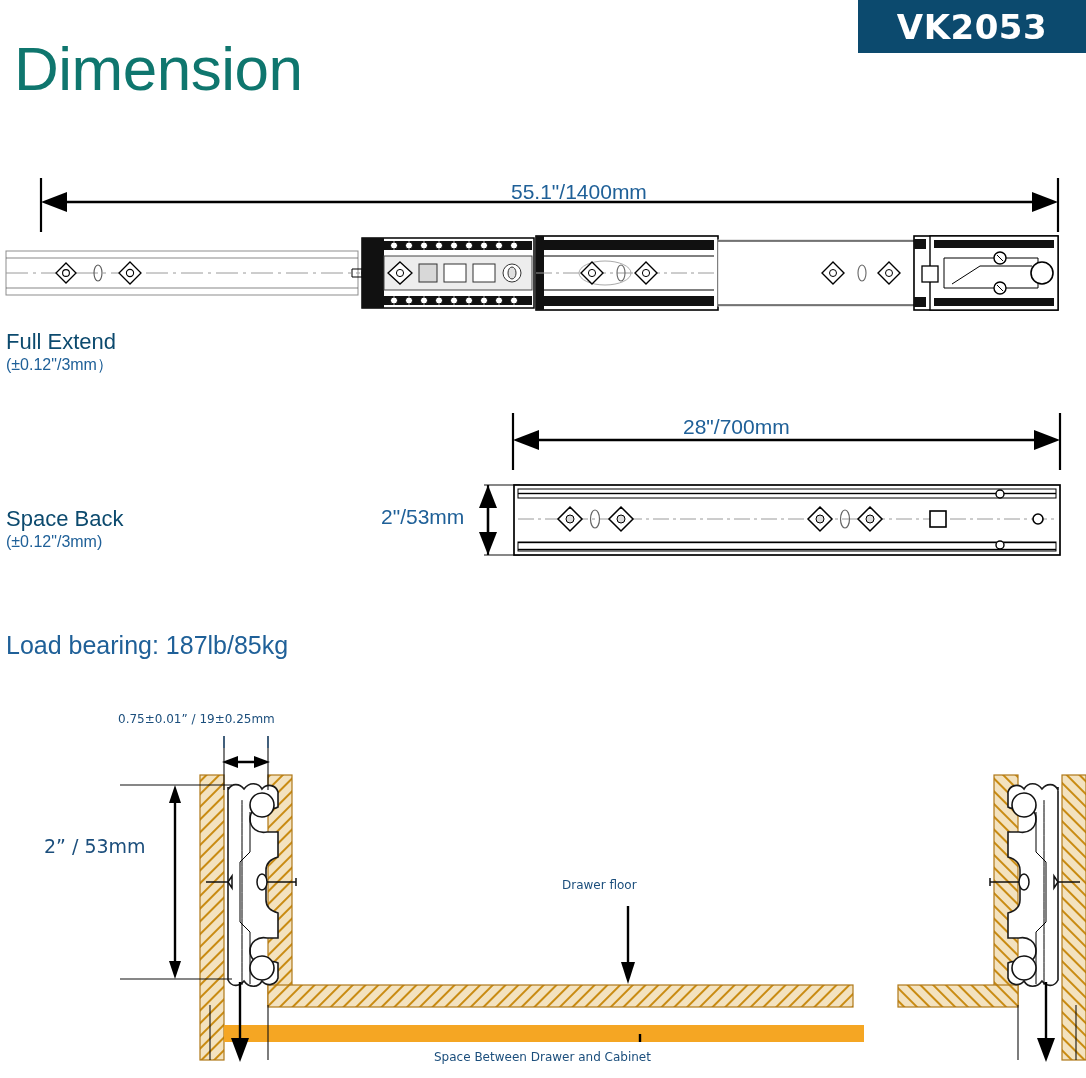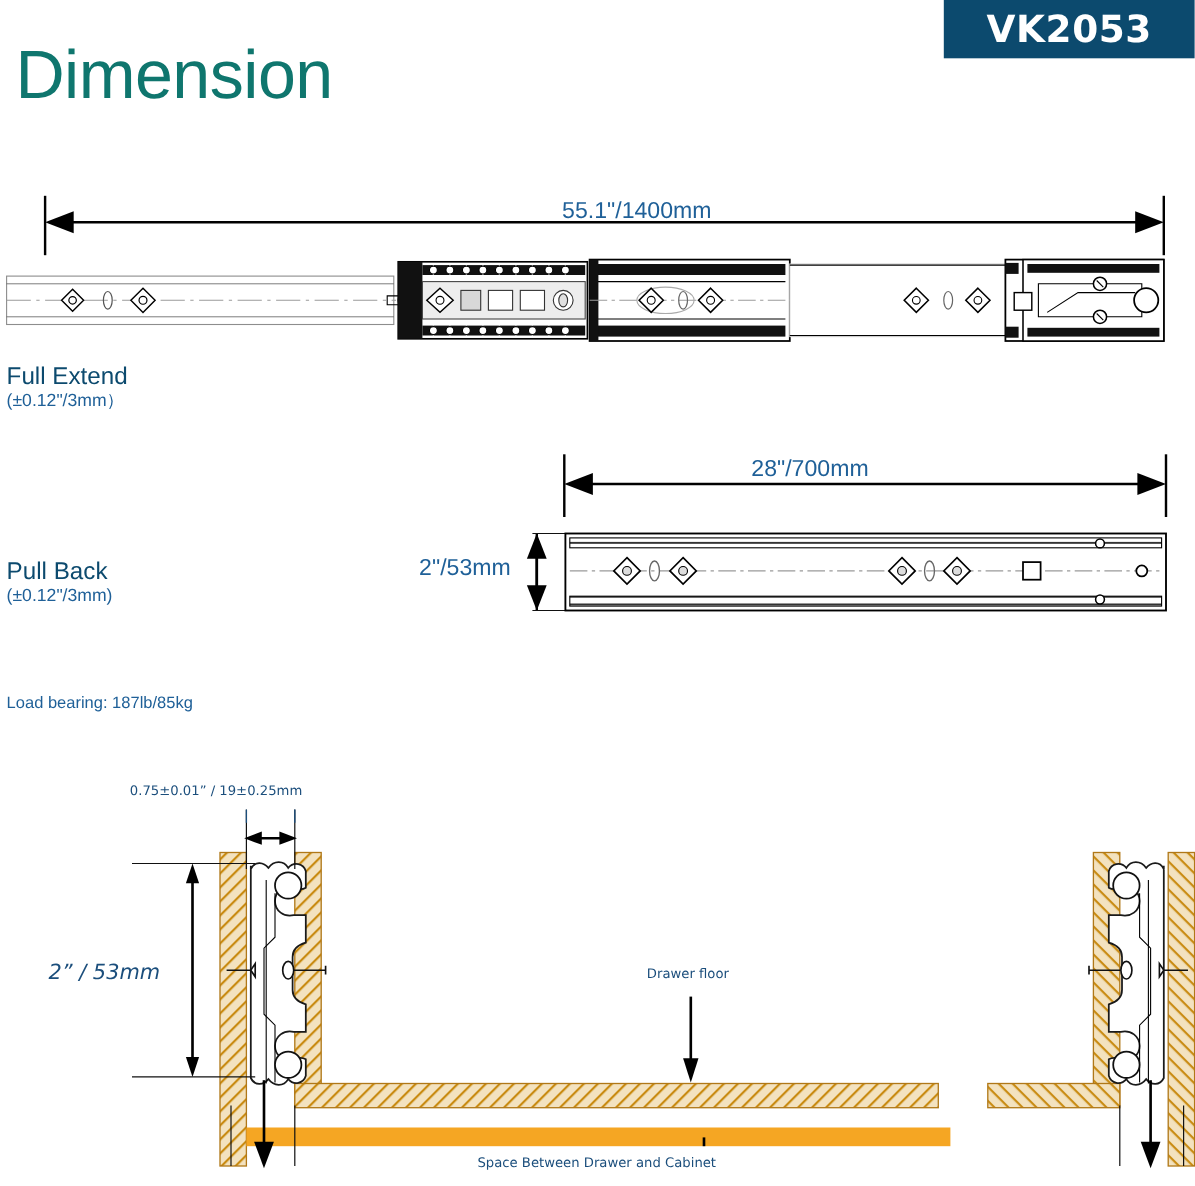--- a/index.html
+++ b/index.html
@@ -45,21 +45,21 @@
   .lbl {
     position: absolute;
     color: #205f97;
     white-space: nowrap;
     line-height: 1.18;
   }
   .lbl.sec      { font-size: 22px; color: #0c4a6e; }
   .lbl.sub      { font-size: 16px; color: #1f6098; }
   .lbl.dim      { font-size: 21px; color: #1f6098; }
   .lbl.dim2     { font-size: 19px; color: #1b4e7c; font-family: "DejaVu Sans", sans-serif;}
-  .lbl.note     { font-size: 15px; color: #1f6098; text-align: center; }
+  .lbl.note     { font-size: 25px; color: #1f6098; text-align: center; }
   .lbl.cap      { font-size: 12px; color: #1b4e7c; font-family: "DejaVu Sans", sans-serif;}
 
   
   svg.draw { position: absolute; left: 0; top: 0; overflow: visible; }
   .thin{ stroke:#000; stroke-width:1; fill:none; }
   .hair{ stroke:#555; stroke-width:0.7; fill:none; }
   .ctr { stroke:#9a9a9a; stroke-width:1; fill:none; stroke-dasharray:22 5 3 5; }
   .ctr2{ stroke:#9a9a9a; stroke-width:1; fill:none; stroke-dasharray:16 4 3 4; }
   .gry { stroke:#8d8d8d; stroke-width:1; fill:none; }
   .wht { fill:#fff; }
@@ -225,21 +225,21 @@
       <path class="thin" d="M952,284 L980,266 L1032,266"></path>
       <circle cx="1042" cy="273" r="11" fill="#fff" stroke="#000" stroke-width="1.6"></circle>
       <circle cx="1000" cy="258" r="6" fill="#fff" stroke="#000" stroke-width="1.4"></circle>
       <circle cx="1000" cy="288" r="6" fill="#fff" stroke="#000" stroke-width="1.4"></circle>
       <line class="thin" x1="997" y1="255" x2="1003" y2="261"></line>
       <line class="thin" x1="997" y1="285" x2="1003" y2="291"></line>
     </g>
   </svg>
 
   <div class="lbl dim" style="left:683px; top:415px;">28"/700mm</div>
-  <div class="lbl sec" style="left:6px; top:506px;">Pull Back</div>
+  <div class="lbl sec" style="left:6px; top:506px;">Space Back</div>
   <div class="lbl sub" style="left:6px; top:533px;">(±0.12"/3mm)</div>
   <div class="lbl dim" style="left:381px; top:505px;">2"/53mm</div>
 
   <svg class="draw" width="1086" height="1078">
 
     <g>
       <line class="extline" x1="513" y1="413" x2="513" y2="470"></line>
       <line class="extline" x1="1060" y1="413" x2="1060" y2="470"></line>
       <line class="dimline" x1="520" y1="440" x2="1053" y2="440"></line>
       <polygon class="arrowblk" points="513,440 539,430 539,450"></polygon>
@@ -277,22 +277,22 @@
         <circle cx="1000" cy="494" r="4" fill="#fff" stroke="#000" stroke-width="1.4"></circle>
         <circle cx="1000" cy="545" r="4" fill="#fff" stroke="#000" stroke-width="1.4"></circle>
         <circle cx="1038" cy="519" r="5" fill="#fff" stroke="#000" stroke-width="1.6"></circle>
       </g>
     </g>
   </svg>
 
   <div class="lbl note" style="left:6px; top:631px;">Load bearing: 187lb/85kg</div>
 
   <div class="lbl cap" style="left:118px; top:712px;">0.75±0.01” / 19±0.25mm</div>
-  <div class="lbl dim2" style="left:44px; top:873px;font-style:italic;">2” / 53mm</div>
-  <div class="lbl cap" style="left:588px; top:878px;">Drawer floor</div>
+  <div class="lbl dim2" style="left:44px; top:835px;">2” / 53mm</div>
+  <div class="lbl cap" style="left:562px; top:878px;">Drawer floor</div>
   <div class="lbl cap" style="left:434px; top:1050px;">Space Between Drawer and Cabinet</div>
 
   <svg class="draw" width="1086" height="1078">
 
     <g>
 
       <rect class="hatchwall" x="200" y="775" width="24" height="285"></rect>
 
       <rect class="hatchwall" x="268" y="775" width="24" height="230"></rect>
 

